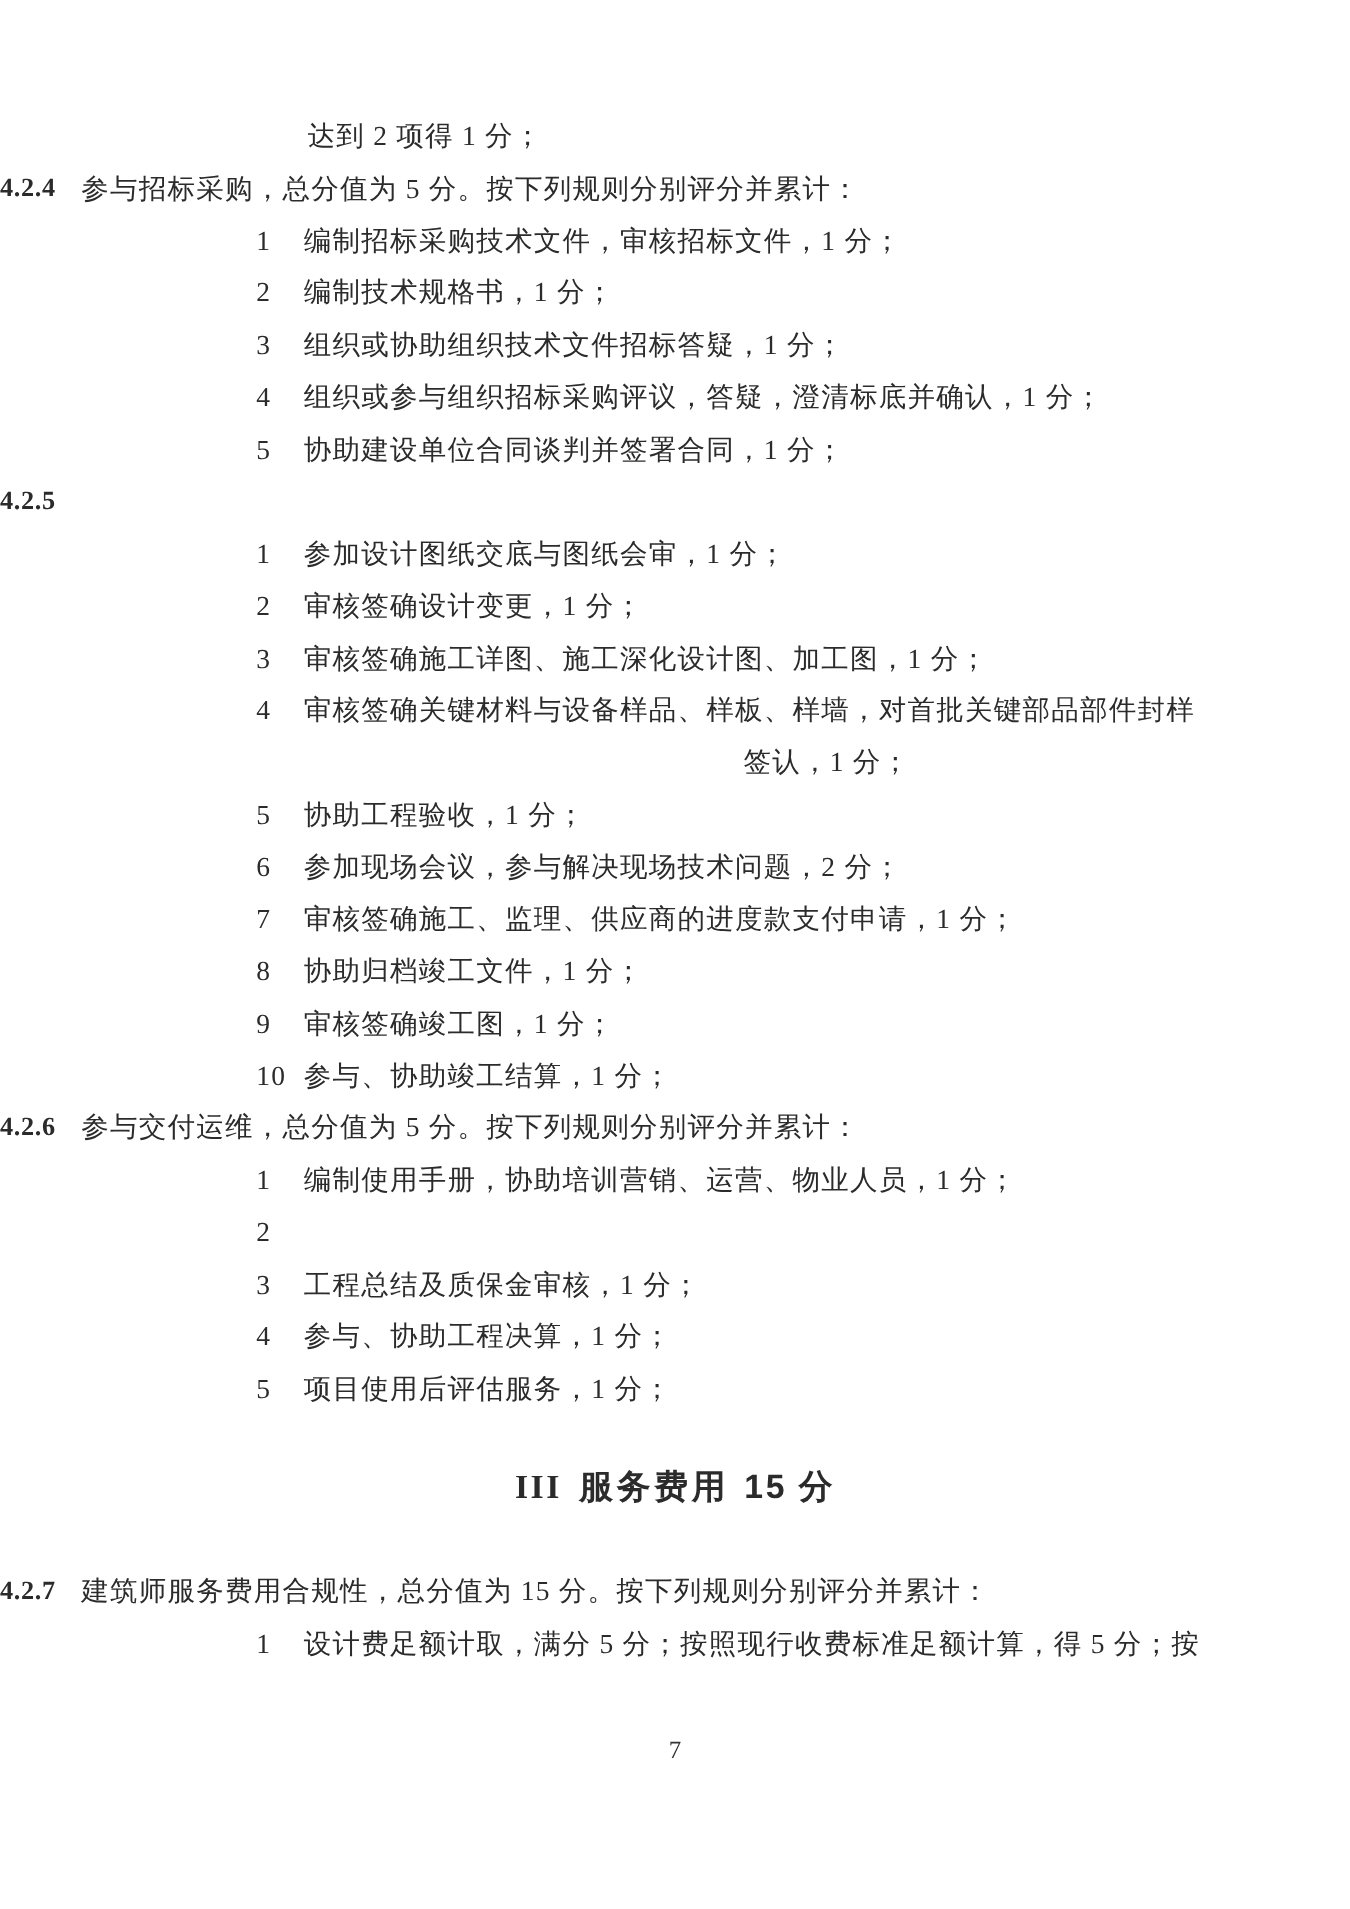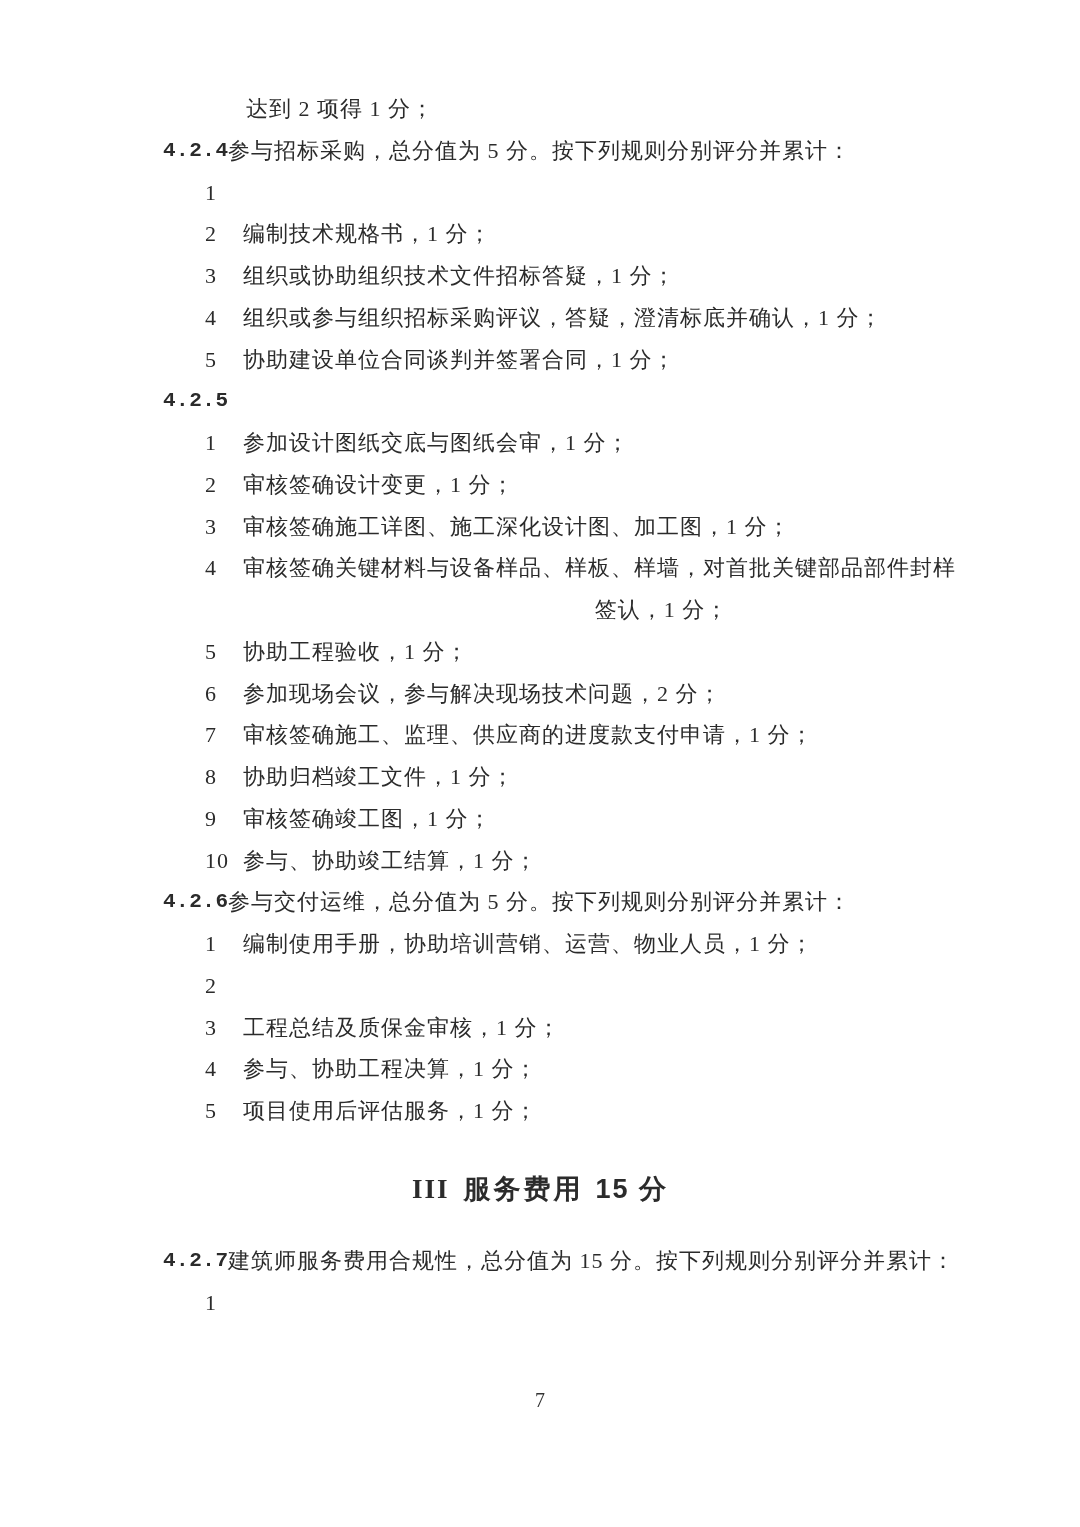--- a/index.html
+++ b/index.html
@@ -22,23 +22,22 @@
     letter-spacing: 1px;
   }
   
   .cont { padding-left: 246px; }
 
   
   .clause { display: flex; }
   .clause-num {
     flex: none;
     display: inline-block;
-    margin-left: 163px;
     width: 65px;
-    font-family: Liberation Mono, monospace;
+    font-family: Liberation Serif, serif;
     font-weight: 700;
     font-size: 21px;
     letter-spacing: 0.5px;
   }
   .clause-title { flex: none; }
 
   
   .item { display: flex; }
   .item-num {
     flex: none;
@@ -47,21 +46,21 @@
     width: 38px;
   }
   .item-text { flex: none; }
 
   
   .cont2 { padding-left: 243px; text-align: center; }
 
   
   .chapter {
     margin-top: 34px;
-    margin-bottom: 28px;
+    margin-bottom: 40px;
     height: 46px;
     line-height: 46px;
     text-align: center;
     font-weight: 700;
     white-space: nowrap;
   }
   .ch-num {
     font-family: "Liberation Serif", serif;
     font-size: 27px;
     letter-spacing: 2px;
@@ -97,20 +96,21 @@
 <div class="body-text">
 
   <div class="line cont">达到 2 项得 1 分；</div>
 
   <div class="line clause">
     <span class="clause-num">4.2.4</span>
     <span class="clause-title">参与招标采购，总分值为 5 分。按下列规则分别评分并累计：</span>
   </div>
   <div class="line item">
     <span class="item-num">1</span>
+    <span class="item-text">编制招标采购技术文件，审核招标文件，1 分；</span>
   </div>
   <div class="line item">
     <span class="item-num">2</span>
     <span class="item-text">编制技术规格书，1 分；</span>
   </div>
   <div class="line item">
     <span class="item-num">3</span>
     <span class="item-text">组织或协助组织技术文件招标答疑，1 分；</span>
   </div>
   <div class="line item">
@@ -194,17 +194,18 @@
   <div class="chapter">
     <span class="ch-num">III</span><span class="ch-title">服务费用</span><span class="ch-score">15 分</span>
   </div>
 
   <div class="line clause">
     <span class="clause-num">4.2.7</span>
     <span class="clause-title">建筑师服务费用合规性，总分值为 15 分。按下列规则分别评分并累计：</span>
   </div>
   <div class="line item">
     <span class="item-num">1</span>
+    <span class="item-text">设计费足额计取，满分 5 分；按照现行收费标准足额计算，得 5 分；按</span>
   </div>
 
 </div>
 
 <div class="page-num">7</div>
 
 </body></html>

